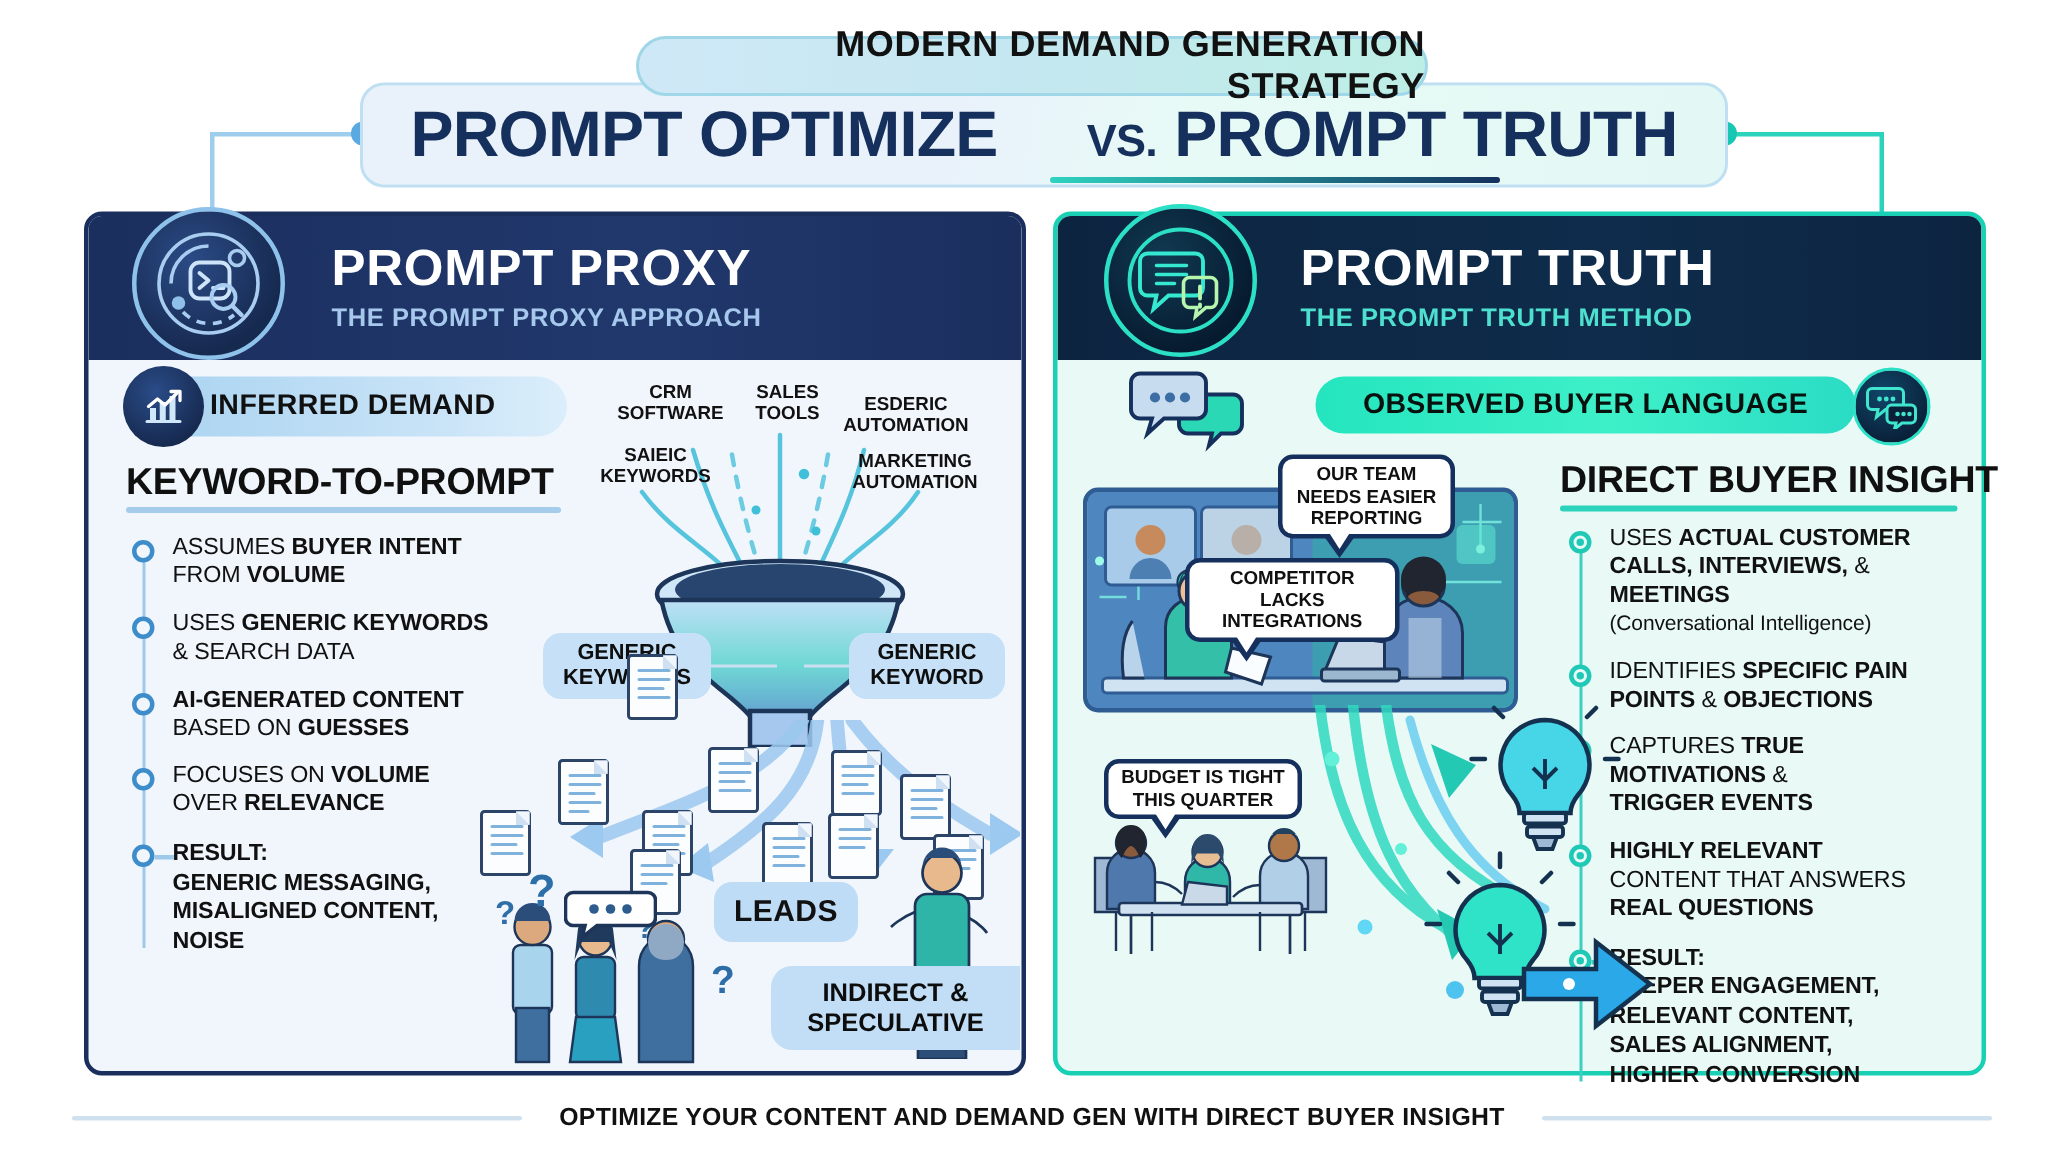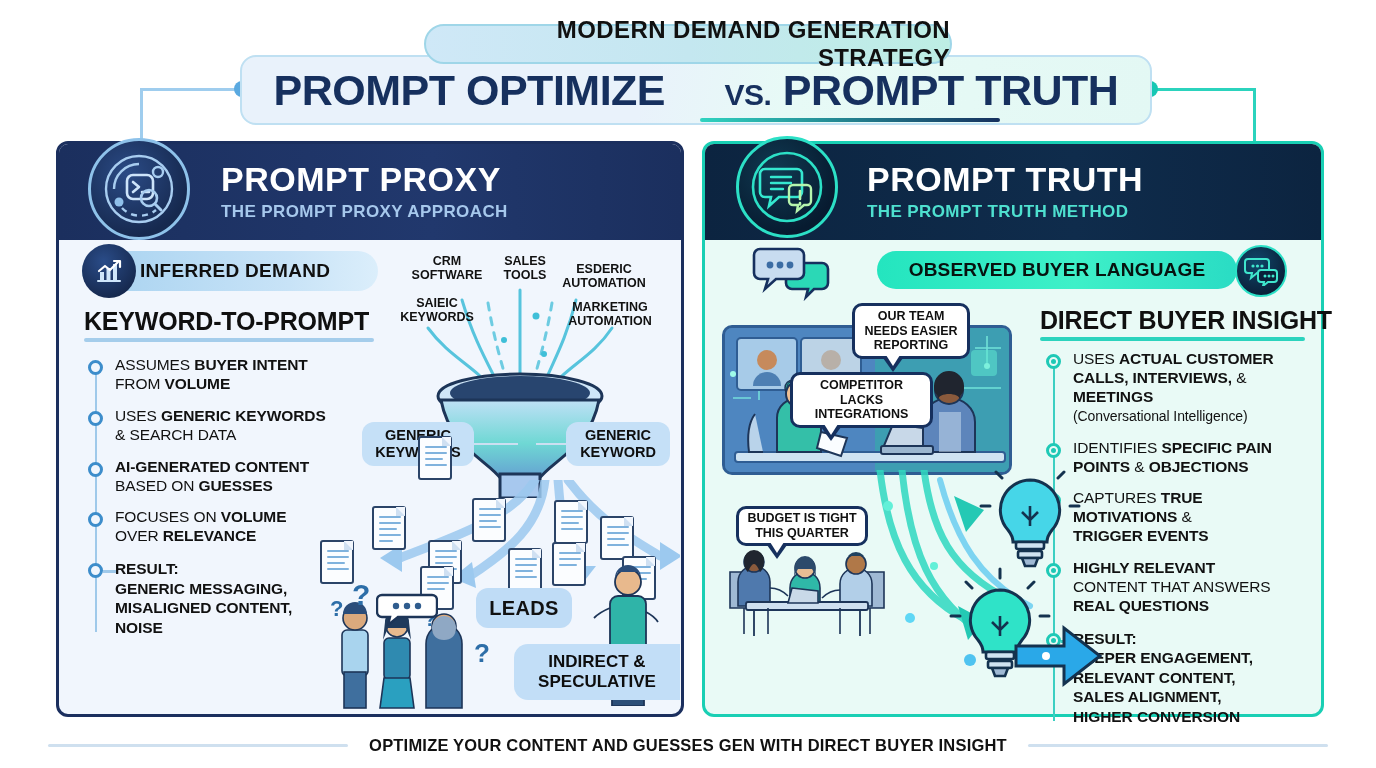--- a/index.html
+++ b/index.html
@@ -645,16 +645,16 @@
         <path d="M38 -8v-9M10 2L4 -4M66 2l6-6M-2 30h-9M78 30h9"></path>
       </g>
     </g>
 
     <path d="M146 176h48v-18l36 28-36 28v-18h-48z" fill="#2aa8e8" stroke="#14324f" stroke-width="3"></path>
     <circle cx="176" cy="186" r="4" fill="#ffffff"></circle>
   </svg>
 
 
   <div class="footer-rule-l"></div>
-  <div class="footer-txt">OPTIMIZE YOUR CONTENT AND GUESSES GEN WITH DIRECT BUYER INSIGHT</div>
+  <div class="footer-txt">OPTIMIZE YOUR CONTENT AND DEMAND GEN WITH DIRECT BUYER INSIGHT</div>
   <div class="footer-rule-r"></div>
 
 </div>
 
 </body></html>

